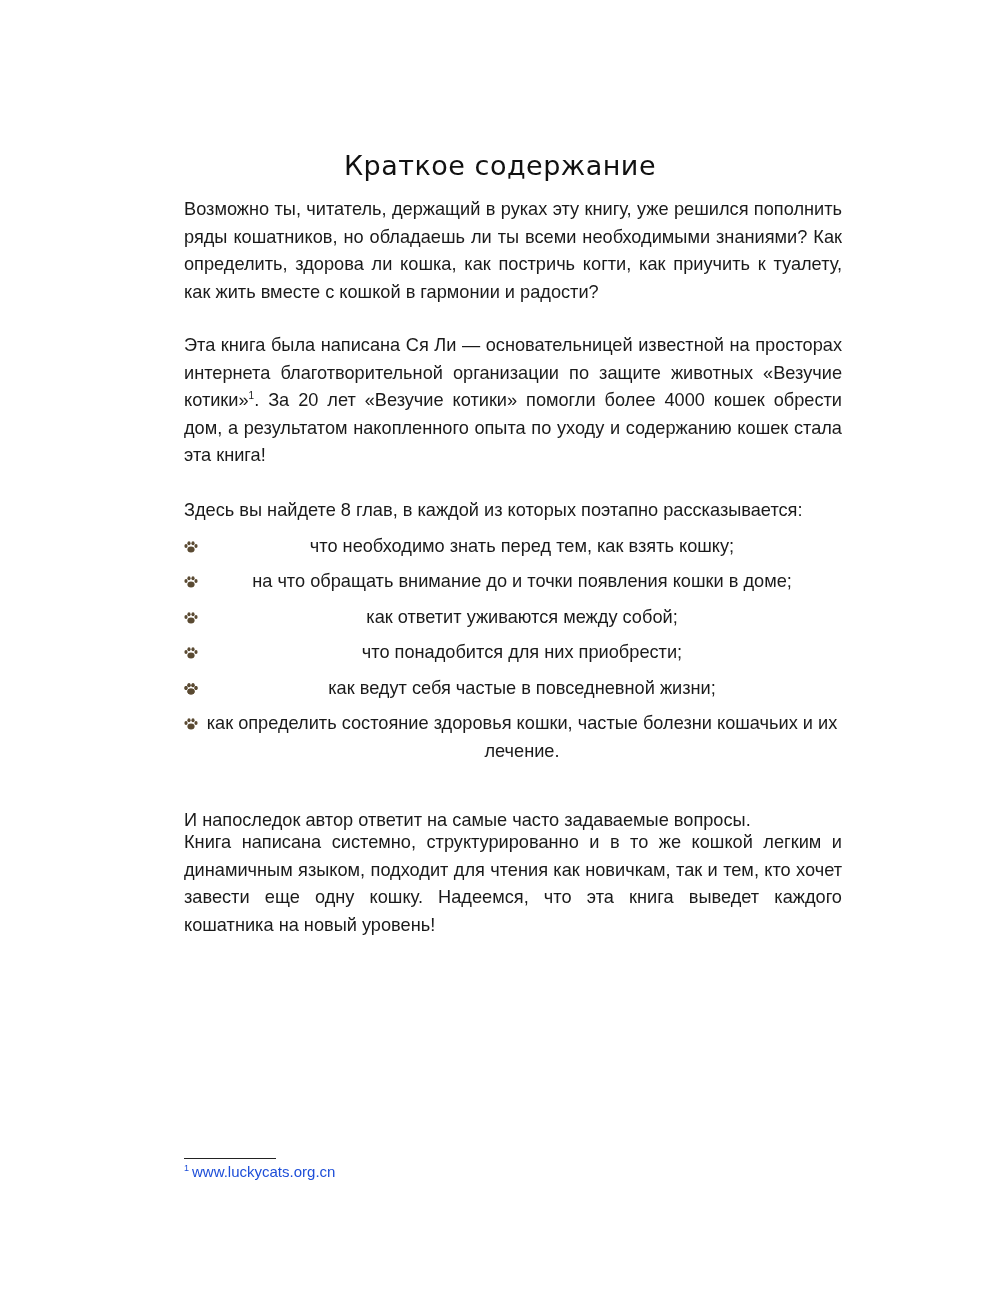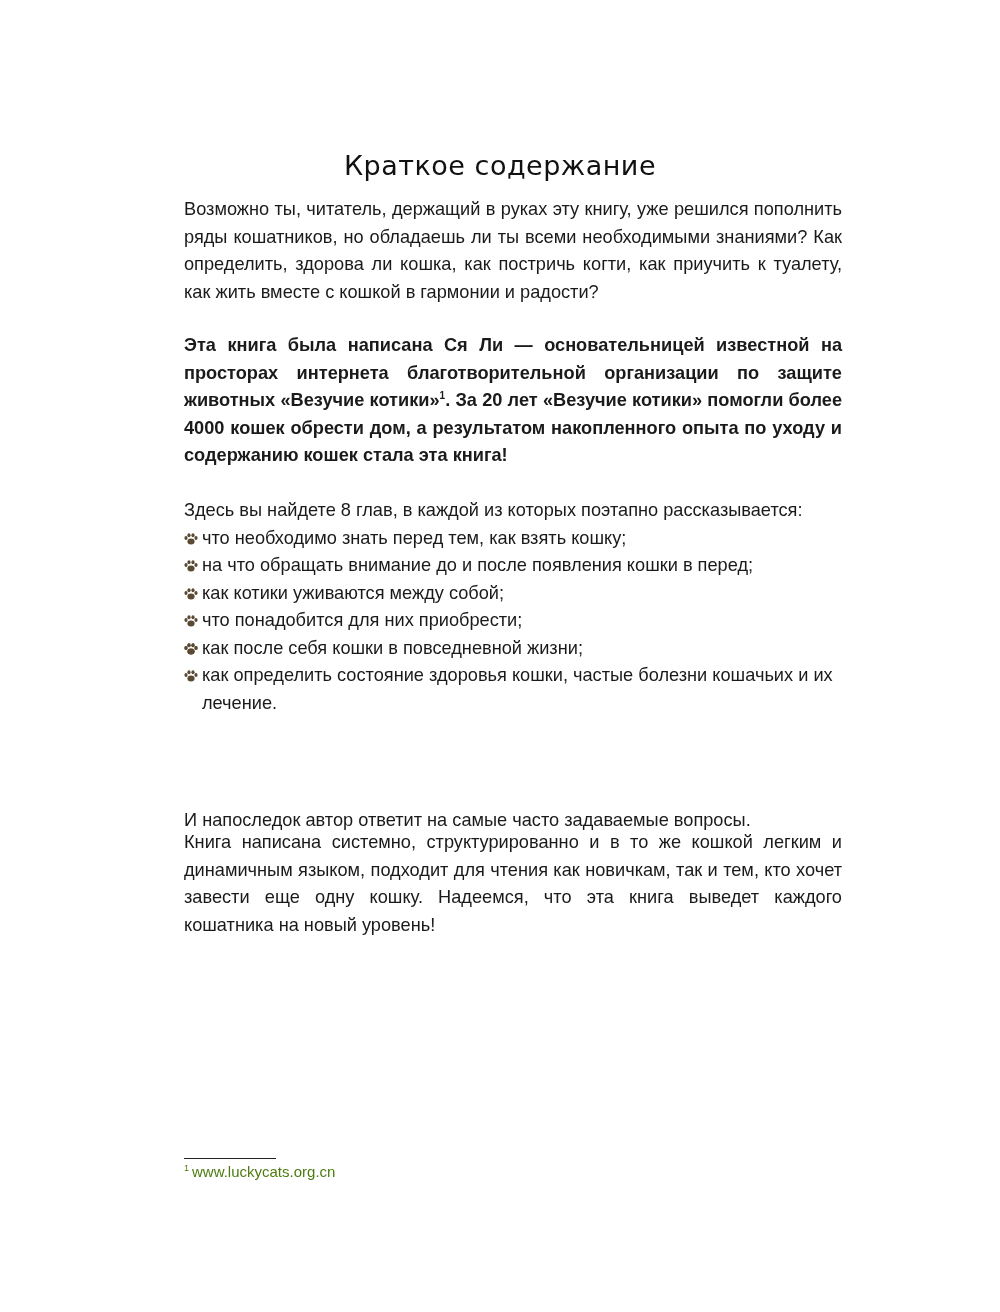--- a/index.html
+++ b/index.html
@@ -5,30 +5,30 @@
   html, body { margin: 0; padding: 0; background: #ffffff; }
   body { width: 1000px; height: 1312px; position: relative; overflow: hidden;
          font-family: "Liberation Sans", "DejaVu Sans", sans-serif; color: #1a1a1a; }
   .title { position: absolute; top: 132px; left: 0; width: 1000px; text-align: center;
            font-family: "DejaVu Sans", sans-serif; font-size: 27px; font-weight: normal;
            letter-spacing: 0.5px; color: #111; }
   .body-text { position: absolute; left: 184px; width: 658px; font-size: 18.2px; line-height: 27.5px;
                text-align: justify; color: #1a1a1a; }
   .p { margin: 0; }
   .p1 { top: 196px; }
-  .p2 { top: 332px; font-weight: bold; }
+  .p2 { top: 332px; }
   .p3 { top: 497px; }
   .p4 { top: 807px; }
   .p5 { top: 829px; }
   .list { list-style: none; margin: 0; padding: 0; }
-  .list li { position: relative; padding-left: 18px; text-align: left; }
+  .list li { position: relative; padding-left: 18px; text-align: center; margin-top: 8px; }
   .paw { position: absolute; left: 0; top: 8px; width: 14px; height: 12px; }
   .sup { font-size: 10px; vertical-align: super; line-height: 0; }
   .fn-rule { position: absolute; top: 1158px; left: 184px; width: 92px; height: 1px; background: #222; }
-  .footnote { position: absolute; top: 1163px; left: 184px; font-size: 15px; color: #4d7c0f; }
+  .footnote { position: absolute; top: 1163px; left: 184px; font-size: 15px; color: #1d4ed8; }
   .fn-mark { font-size: 9px; vertical-align: super; line-height: 0; margin-right: 3px; }
 </style>
 </head>
 <body>
 
 <h1 class="title">Краткое содержание</h1>
 
 <p class="body-text p p1">Возможно ты, читатель, держащий в руках эту книгу, уже решился пополнить ряды кошатников, но обладаешь ли ты всеми необходимыми знаниями? Как определить, здорова ли кошка, как постричь когти, как приучить к туалету, как жить вместе с кошкой в гармонии и радости?</p>
 
 <p class="body-text p p2"><span>Эта книга была написана Ся Ли — основательницей известной на просторах интернета благотворительной организации по защите животных «Везучие котики»</span><span class="sup">1</span><span>. За 20 лет «Везучие котики» помогли более 4000 кошек обрести дом, а результатом накопленного опыта по уходу и содержанию кошек стала эта книга!</span></p>
@@ -46,30 +46,30 @@
           </g>
         </svg><span>что необходимо знать перед тем, как взять кошку;</span></li>
     <li><svg class="paw" viewBox="0 0 14 12">
           <g fill="#5a4a32">
             <ellipse cx="2" cy="5" rx="1.6" ry="2"></ellipse>
             <ellipse cx="5" cy="2.2" rx="1.6" ry="2"></ellipse>
             <ellipse cx="9" cy="2.2" rx="1.6" ry="2"></ellipse>
             <ellipse cx="12" cy="5" rx="1.6" ry="2"></ellipse>
             <ellipse cx="7" cy="8.6" rx="3.6" ry="3"></ellipse>
           </g>
-        </svg><span>на что обращать внимание до и после появления кошки в перед;</span></li>
+        </svg><span>на что обращать внимание до и точки появления кошки в доме;</span></li>
     <li><svg class="paw" viewBox="0 0 14 12">
           <g fill="#5a4a32">
             <ellipse cx="2" cy="5" rx="1.6" ry="2"></ellipse>
             <ellipse cx="5" cy="2.2" rx="1.6" ry="2"></ellipse>
             <ellipse cx="9" cy="2.2" rx="1.6" ry="2"></ellipse>
             <ellipse cx="12" cy="5" rx="1.6" ry="2"></ellipse>
             <ellipse cx="7" cy="8.6" rx="3.6" ry="3"></ellipse>
           </g>
-        </svg><span>как котики уживаются между собой;</span></li>
+        </svg><span>как ответит уживаются между собой;</span></li>
     <li><svg class="paw" viewBox="0 0 14 12">
           <g fill="#5a4a32">
             <ellipse cx="2" cy="5" rx="1.6" ry="2"></ellipse>
             <ellipse cx="5" cy="2.2" rx="1.6" ry="2"></ellipse>
             <ellipse cx="9" cy="2.2" rx="1.6" ry="2"></ellipse>
             <ellipse cx="12" cy="5" rx="1.6" ry="2"></ellipse>
             <ellipse cx="7" cy="8.6" rx="3.6" ry="3"></ellipse>
           </g>
         </svg><span>что понадобится для них приобрести;</span></li>
     <li><svg class="paw" viewBox="0 0 14 12">
@@ -82,21 +82,21 @@
           </g>
         </svg></li>
     <li><svg class="paw" viewBox="0 0 14 12">
           <g fill="#5a4a32">
             <ellipse cx="2" cy="5" rx="1.6" ry="2"></ellipse>
             <ellipse cx="5" cy="2.2" rx="1.6" ry="2"></ellipse>
             <ellipse cx="9" cy="2.2" rx="1.6" ry="2"></ellipse>
             <ellipse cx="12" cy="5" rx="1.6" ry="2"></ellipse>
             <ellipse cx="7" cy="8.6" rx="3.6" ry="3"></ellipse>
           </g>
-        </svg><span>как после себя кошки в повседневной жизни;</span></li>
+        </svg><span>как ведут себя частые в повседневной жизни;</span></li>
     <li><svg class="paw" viewBox="0 0 14 12">
           <g fill="#5a4a32">
             <ellipse cx="2" cy="5" rx="1.6" ry="2"></ellipse>
             <ellipse cx="5" cy="2.2" rx="1.6" ry="2"></ellipse>
             <ellipse cx="9" cy="2.2" rx="1.6" ry="2"></ellipse>
             <ellipse cx="12" cy="5" rx="1.6" ry="2"></ellipse>
             <ellipse cx="7" cy="8.6" rx="3.6" ry="3"></ellipse>
           </g>
         </svg><span>как определить состояние здоровья кошки, частые болезни кошачьих и их лечение.</span></li>
   </ul>

